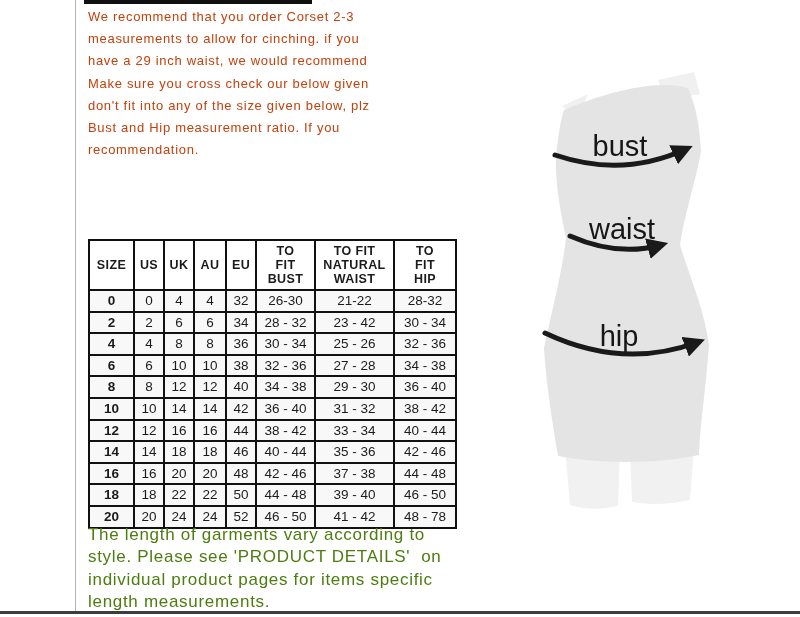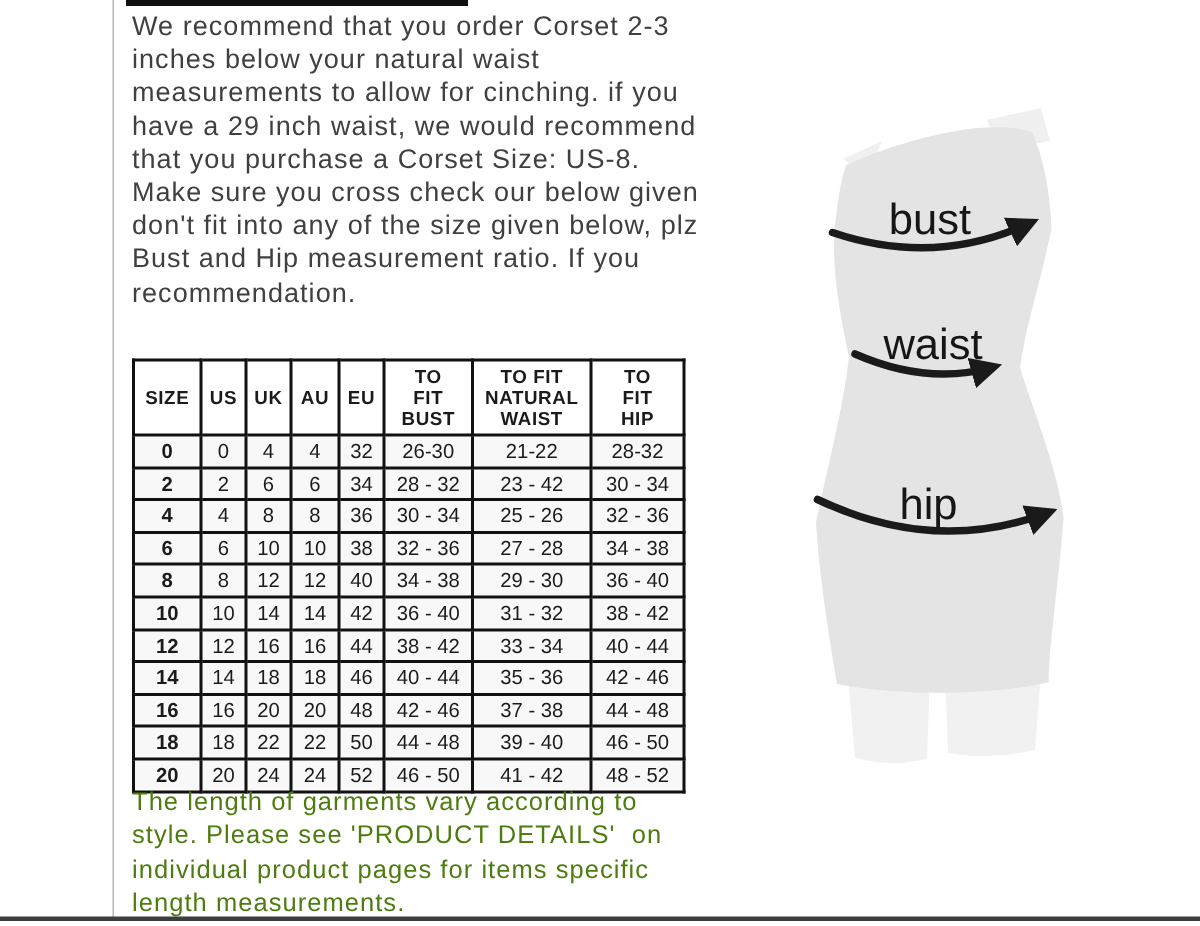--- a/index.html
+++ b/index.html
@@ -11,21 +11,21 @@
     position:absolute;left:75px;top:0;width:1px;height:612px;background:#b3b3b3;
   }
   .rule-bottom{
     position:absolute;left:0;top:611px;width:800px;height:3px;background:#3d3d3d;
   }
   .top-crop-bar{
     position:absolute;left:84px;top:0;width:228px;height:4px;background:#101010;
   }
   .intro{
     position:absolute;left:88px;top:6px;width:410px;
-    font-size:18px;line-height:22.2px;letter-spacing:.7px;color:#404040;
+    font-size:13px;line-height:22.2px;letter-spacing:.7px;color:#c2410c;
   }
   .intro .line, .footer .line{white-space:pre;}
   .footer{
     position:absolute;left:88px;top:524px;width:410px;
     font-size:17px;line-height:22.4px;letter-spacing:.7px;color:#4d7c0f;
   }
   table.size-chart{
     position:absolute;left:88px;top:239px;border-collapse:collapse;
     table-layout:fixed;background:#fdfdfd;
   }
@@ -47,24 +47,22 @@
   }
 </style>
 </head>
 <body>
 
 <div class="divider-v"></div>
 <div class="top-crop-bar"></div>
 
 <div class="intro">
   <div class="line">We recommend that you order Corset 2-3</div>
-  <div class="line">inches below your natural waist</div>
   <div class="line">measurements to allow for cinching. if you</div>
   <div class="line">have a 29 inch waist, we would recommend</div>
-  <div class="line">that you purchase a Corset Size: US-8.</div>
   <div class="line">Make sure you cross check our below given</div>
   <div class="line">don't fit into any of the size given below, plz</div>
   <div class="line">Bust and Hip measurement ratio. If you</div>
   <div class="line">recommendation.</div>
 </div>
 
 <table class="size-chart">
   <colgroup>
     <col style="width:45px">
       <col style="width:30px">
@@ -195,21 +193,21 @@
         <td>46 - 50</td>
       </tr>
       <tr>
         <td class="col-size">20</td>
         <td>20</td>
         <td>24</td>
         <td>24</td>
         <td>52</td>
         <td>46 - 50</td>
         <td>41 - 42</td>
-        <td>48 - 52</td>
+        <td>48 - 78</td>
       </tr>
     </tbody>
 </table>
 
 <div class="figure-wrap">
   <svg width="234" height="500" viewBox="0 0 234 500">
     <defs>
       <marker id="arrowhead" viewBox="0 0 10 10" refX="6.5" refY="5" markerWidth="4.2" markerHeight="4.2" orient="auto-start-reverse">
         <path d="M0,0 L10,5 L0,10 z" fill="#1a1a1a"></path>
       </marker>

